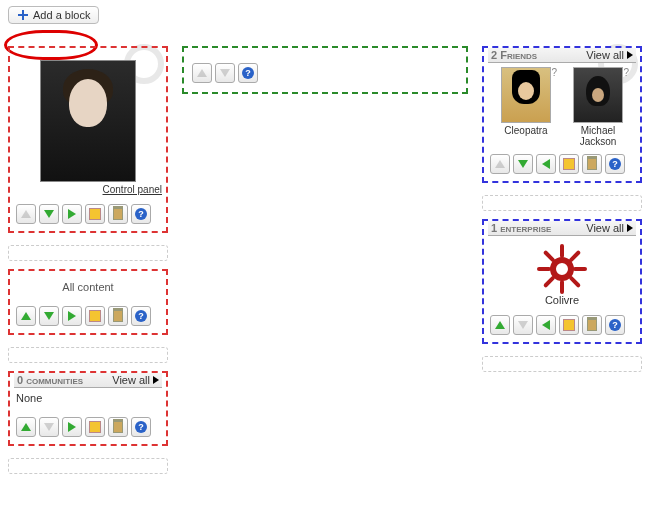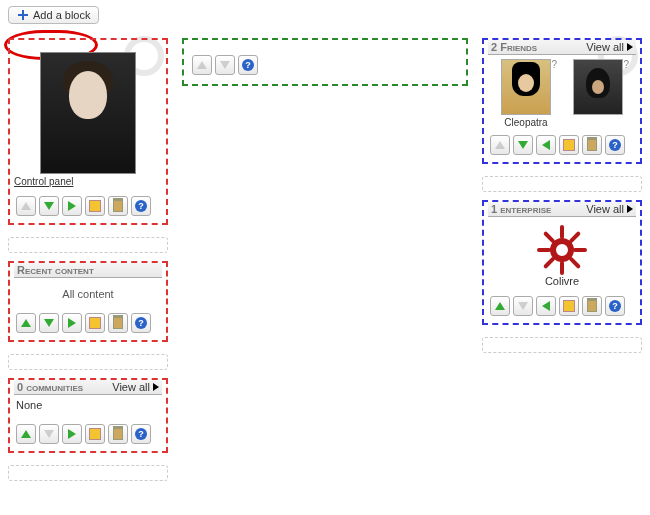--- a/index.html
+++ b/index.html
@@ -1,36 +1,36 @@
 <!DOCTYPE html>
 <html><head>
 <meta charset="utf-8">
 <style>
   body { margin:0; font-family:Arial,Helvetica,sans-serif; font-size:11px; color:#333; background:#fff; }
   .page { width:650px; height:515px; position:relative; box-sizing:border-box; padding:6px 8px; }
   h1 { text-align:center; font-size:20px; margin:2px 0 8px; font-weight:bold; color:#000; }
-  .topbar { display:flex; gap:6px; align-items:flex-end; margin-bottom:14px; }
+  .topbar { display:flex; gap:6px; align-items:flex-end; margin-bottom:22px; }
   .btn { display:inline-flex; align-items:center; gap:4px; border:1px solid #bbb; border-radius:4px; background:linear-gradient(#fff,#eee); padding:2px 8px; font-size:11px; cursor:pointer; color:#333; }
   .highlight-oval { position:absolute; border:3px solid #d00; border-radius:50%/60%; width:88px; height:24px; left:4px; top:30px; pointer-events:none; }
   .cols { display:flex; gap:14px; }
   .col-left, .col-right { width:160px; display:flex; flex-direction:column; gap:8px; }
   .col-main { flex:1; }
   .box { border:2px dashed; padding:4px; position:relative; box-sizing:border-box; }
   .box-red   { border-color:#d33; }
   .box-green { border-color:#2a8a2a; }
   .box-blue  { border-color:#33d; }
   .ghost { border:1px dashed #ccc; height:14px; border-radius:3px; margin-top:4px; }
   .watermark { position:absolute; right:4px; top:-2px; width:40px; height:40px; border:6px solid #e6e6e6; border-radius:50%; box-sizing:border-box; pointer-events:none; opacity:.9; }
   .block-header { display:flex; align-items:center; justify-content:space-between; border-bottom:1px solid #aaa; background:linear-gradient(#f5f5f5,#e8e8e8); padding:1px 3px; font-variant:small-caps; color:#777; font-weight:bold; font-size:11px; }
   .viewall { display:flex; align-items:center; gap:3px; color:#333; font-variant:normal; font-weight:normal; font-size:11px; cursor:pointer; }
   .viewall .tri { width:0;height:0;border-left:6px solid #000;border-top:4px solid transparent;border-bottom:4px solid transparent; }
   .portrait { width:94px; height:120px; margin:8px auto 2px; display:block; background:linear-gradient(#2b2b2b,#111); border:1px solid #888; position:relative; overflow:hidden; color:#fff;}
   .portrait .face{ position:absolute; left:28px; top:18px; width:38px; height:48px; background:#e7d5c4; border-radius:50% 50% 46% 46%;}
   .portrait .hair{ position:absolute; left:22px; top:8px; width:50px; height:38px; background:#2d2217; border-radius:50% 50% 40% 40%;}
-  .caption { text-align:left; text-decoration:underline; font-size:10px; margin:2px 0 6px; cursor:pointer;}
+  .caption { text-align:right; text-decoration:underline; font-size:10px; margin:2px 0 6px; cursor:pointer;}
   .toolbar { display:flex; gap:3px; padding:3px 2px; }
   .tbtn { width:18px; height:18px; border:1px solid #aaa; border-radius:3px; background:linear-gradient(#fff,#e8e8e8); display:flex; align-items:center; justify-content:center; cursor:pointer;}
   .arrow{width:0;height:0;}
   .up{border-left:5px solid transparent;border-right:5px solid transparent;border-bottom:8px solid #3a3;}
   .down{border-left:5px solid transparent;border-right:5px solid transparent;border-top:8px solid #3a3;}
   .left{border-top:5px solid transparent;border-bottom:5px solid transparent;border-right:8px solid #3a3;}
   .right{border-top:5px solid transparent;border-bottom:5px solid transparent;border-left:8px solid #3a3;}
   .disabled .arrow{ filter:grayscale(1); opacity:.35;}
   .editic{ width:10px;height:10px;background:#f4c430;border:1px solid #b88;}
   .trashic{ width:8px;height:10px;background:#cca85e;border:1px solid #997;position:relative;}
@@ -95,23 +95,20 @@
               <span class="trashic"></span>
             </span>
         <span class="tbtn">
               <span class="helpic">?</span>
             </span>
       </div>
     </div>
     <div class="ghost"></div>
 
     <div class="box box-red" style="padding:0 4px 4px">
-      <div class="block-header">
-        <span>Recent content</span>
-      </div>
       <div class="allcontent">All content</div>
       <div class="toolbar">
         <span class="tbtn">
               <span class="arrow up"></span>
             </span>
         <span class="tbtn">
               <span class="arrow down"></span>
             </span>
         <span class="tbtn">
               <span class="arrow right"></span>
@@ -197,20 +194,21 @@
       </div>
       <div class="friends">
         <div class="friend cleo" style="position:relative">
           <span class="qst">?</span>
           <div class="thumb"></div>
           <div>Cleopatra</div>
         </div>
         <div class="friend mj" style="position:relative">
           <span class="qst">?</span>
           <div class="thumb"></div>
+          <div>Michael Jackson</div>
         </div>
       </div>
       <div class="toolbar">
         <span class="tbtn disabled">
               <span class="arrow up"></span>
             </span>
         <span class="tbtn">
               <span class="arrow down"></span>
             </span>
         <span class="tbtn">

